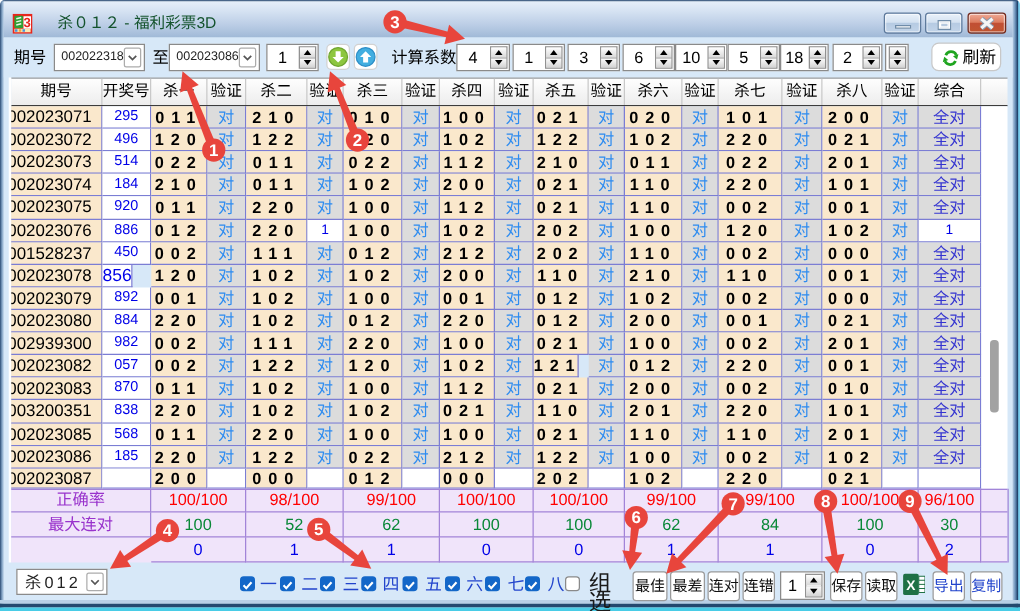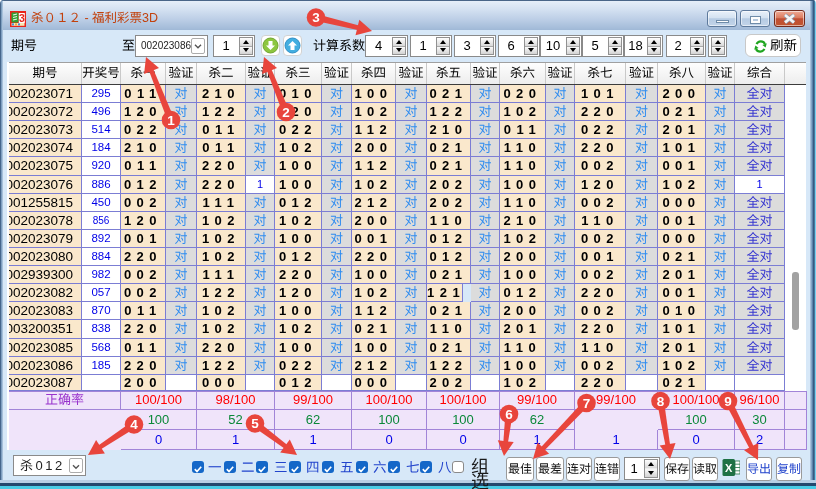--- a/index.html
+++ b/index.html
@@ -15,36 +15,42 @@
       <rect x="0" y="0" width="16" height="16" fill="#E8251C"></rect>
       <rect x="1.5" y="1.5" width="7" height="10" rx="1" fill="#2FA033"></rect>
       <path d="M3 4 L7 3 M3 6.5 L7 5.5 M3 9 L7 8" stroke="#E9F5E9" stroke-width="1.1"></path>
       <rect x="8.8" y="2" width="6" height="10" fill="#FFFFFF"></rect>
       <text x="11.8" y="10.5" font-size="10.5" font-weight="bold" fill="#E8251C" text-anchor="middle" font-family="Liberation Sans">3</text>
       <rect x="1.5" y="12" width="13" height="2.8" fill="#F8E9B5"></rect>
       <rect x="2" y="12.4" width="2" height="2" fill="#4A90D9"></rect>
       <rect x="5" y="12.4" width="2" height="2" fill="#F2A83C"></rect>
       <rect x="8" y="12.4" width="2" height="2" fill="#4A90D9"></rect>
     </svg>
-<div style="position:absolute;left:31px;top:10px;width:260px;height:16px;font-size:12.5px;color:#c2410c;line-height:16px;">杀０１２ - 福利彩票3D</div>
+<div style="position:absolute;left:46px;top:10px;width:260px;height:16px;font-size:12.5px;color:#14532d;line-height:16px;">杀０１２ - 福利彩票3D</div>
 <div style="position:absolute;left:707px;top:10px;width:30px;height:17px;background:linear-gradient(180deg,#E9F1FA 0%,#D4E2F1 45%,#B6CBE3 52%,#C2D4E9 100%);border:1px solid #5E7A9C;border-radius:3px;box-shadow:inset 0 0 0 1px rgba(255,255,255,.55);">
       <div style="position:absolute;left:50%;top:9px;width:13px;height:3px;margin-left:-6.5px;background:#FDFDFD;border:1px solid #6F8CA9;"></div>
     </div>
 <div style="position:absolute;left:740px;top:10px;width:30px;height:17px;background:linear-gradient(180deg,#E9F1FA 0%,#D4E2F1 45%,#B6CBE3 52%,#C2D4E9 100%);border:1px solid #5E7A9C;border-radius:3px;box-shadow:inset 0 0 0 1px rgba(255,255,255,.55);">
       <div style="position:absolute;left:50%;top:4.5px;width:11px;height:8px;margin-left:-5.5px;background:#FDFDFD;border:1px solid #6F8CA9;"></div>
       <div style="position:absolute;left:50%;top:6.5px;width:7px;height:4px;margin-left:-3.5px;background:#B6C9DE;border:1px solid #FDFDFD;"></div>
     </div>
 <div style="position:absolute;left:774px;top:10px;width:31px;height:17px;background:linear-gradient(180deg,#F0AB97 0%,#DC7C5F 45%,#C14F34 52%,#C0552F 100%);border:1px solid #732B1D;border-radius:3px;box-shadow:inset 0 0 0 1px rgba(255,255,255,.55);">
       <svg width="29" height="15" style="position:absolute;left:0;top:0;">
         <path d="M10 4 L19 11.5 M19 4 L10 11.5" stroke="#8A9BB0" stroke-width="4.2" stroke-linecap="butt"></path>
         <path d="M10 4 L19 11.5 M19 4 L10 11.5" stroke="#F5F5F5" stroke-width="2.6" stroke-linecap="butt"></path>
       </svg>
     </div>
 <div style="position:absolute;left:3px;top:30px;width:807px;height:32px;background:#D7E8F8;"></div>
 <div style="position:absolute;left:11px;top:38px;width:200px;height:16px;font-size:13px;color:#000;line-height:16px;letter-spacing:0;white-space:nowrap;width:auto;">期号</div>
+<div style="position:absolute;left:43px;top:35px;width:73px;height:22px;background:#FFF;border:1px solid #8A8A8A;">
+      <div style="position:absolute;left:5px;top:0;line-height:20px;font-size:10px;color:#222;">002022318</div>
+      <div style="position:absolute;right:2px;top:2px;bottom:2px;width:14px;background:#FFF;border:1px solid #ACACAC;border-radius:2px;"><svg width="100%" height="100%" viewBox="0 0 14 15" preserveAspectRatio="xMidYMid meet">
+          <path d="M3.5 6 L7 9.5 L10.5 6" fill="none" stroke="#555" stroke-width="1.6"></path>
+        </svg></div>
+    </div>
 <div style="position:absolute;left:122px;top:38px;width:200px;height:16px;font-size:13px;color:#000;line-height:16px;letter-spacing:0;white-space:nowrap;width:auto;">至</div>
 <div style="position:absolute;left:135px;top:35px;width:73px;height:22px;background:#FFF;border:1px solid #8A8A8A;">
       <div style="position:absolute;left:5px;top:0;line-height:20px;font-size:10px;color:#222;">002023086</div>
       <div style="position:absolute;right:2px;top:2px;bottom:2px;width:14px;background:#FFF;border:1px solid #ACACAC;border-radius:2px;"><svg width="100%" height="100%" viewBox="0 0 14 15" preserveAspectRatio="xMidYMid meet">
           <path d="M3.5 6 L7 9.5 L10.5 6" fill="none" stroke="#555" stroke-width="1.6"></path>
         </svg></div>
     </div>
 <div style="position:absolute;left:213px;top:35px;width:42px;height:22px;background:#FFF;border:1px solid #8A8A8A;">
       <div style="position:absolute;left:0;right:16px;top:0;bottom:0;text-align:center;line-height:20px;font-size:13px;color:#000;">1</div>
       <div style="position:absolute;right:1px;top:1px;bottom:1px;width:14px;border:1px solid #919191;background:#EEE;">
@@ -314,41 +320,41 @@
 <div style="position:absolute;left:396px;top:175.55px;width:31px;height:18.11px;background:#DCDCDC;border-right:1px solid #7B7DD4;border-bottom:1px solid #7B7DD4;text-align:center;font-size:13px;color:#2E8CF0;line-height:17.11px;">对</div>
 <div style="position:absolute;left:427px;top:175.55px;width:44px;height:18.11px;background:#FAE8CC;border-right:1px solid #7B7DD4;border-bottom:1px solid #7B7DD4;text-align:center;font-size:13px;font-weight:700;letter-spacing:5.5px;color:#000;line-height:17.11px;">202</div>
 <div style="position:absolute;left:471px;top:175.55px;width:29px;height:18.11px;background:#DCDCDC;border-right:1px solid #7B7DD4;border-bottom:1px solid #7B7DD4;text-align:center;font-size:13px;color:#2E8CF0;line-height:17.11px;">对</div>
 <div style="position:absolute;left:500px;top:175.55px;width:46px;height:18.11px;background:#FAE8CC;border-right:1px solid #7B7DD4;border-bottom:1px solid #7B7DD4;text-align:center;font-size:13px;font-weight:700;letter-spacing:5.5px;color:#000;line-height:17.11px;">100</div>
 <div style="position:absolute;left:546px;top:175.55px;width:29px;height:18.11px;background:#DCDCDC;border-right:1px solid #7B7DD4;border-bottom:1px solid #7B7DD4;text-align:center;font-size:13px;color:#2E8CF0;line-height:17.11px;">对</div>
 <div style="position:absolute;left:575px;top:175.55px;width:51px;height:18.11px;background:#FAE8CC;border-right:1px solid #7B7DD4;border-bottom:1px solid #7B7DD4;text-align:center;font-size:13px;font-weight:700;letter-spacing:5.5px;color:#000;line-height:17.11px;">120</div>
 <div style="position:absolute;left:626px;top:175.55px;width:32px;height:18.11px;background:#DCDCDC;border-right:1px solid #7B7DD4;border-bottom:1px solid #7B7DD4;text-align:center;font-size:13px;color:#2E8CF0;line-height:17.11px;">对</div>
 <div style="position:absolute;left:658px;top:175.55px;width:48px;height:18.11px;background:#FAE8CC;border-right:1px solid #7B7DD4;border-bottom:1px solid #7B7DD4;text-align:center;font-size:13px;font-weight:700;letter-spacing:5.5px;color:#000;line-height:17.11px;">102</div>
 <div style="position:absolute;left:706px;top:175.55px;width:29px;height:18.11px;background:#DCDCDC;border-right:1px solid #7B7DD4;border-bottom:1px solid #7B7DD4;text-align:center;font-size:13px;color:#2E8CF0;line-height:17.11px;">对</div>
 <div style="position:absolute;left:735px;top:175.55px;width:50px;height:18.11px;background:#FFF;border-right:1px solid #7B7DD4;border-bottom:1px solid #7B7DD4;text-align:center;font-size:11px;color:#0000E8;line-height:17.11px;">1</div>
-<div style="position:absolute;left:9px;top:193.66px;width:73px;height:18.11px;background:#FAE8CC;border-right:1px solid #7B7DD4;border-bottom:1px solid #7B7DD4;direction:rtl;text-align:right;padding-right:8px;font-size:13.5px;color:#000;line-height:17.11px;overflow:hidden;white-space:nowrap;">001255815</div>
+<div style="position:absolute;left:9px;top:193.66px;width:73px;height:18.11px;background:#FAE8CC;border-right:1px solid #7B7DD4;border-bottom:1px solid #7B7DD4;direction:rtl;text-align:right;padding-right:8px;font-size:13.5px;color:#000;line-height:17.11px;overflow:hidden;white-space:nowrap;">001528237</div>
 <div style="position:absolute;left:82px;top:193.66px;width:39px;height:18.11px;background:#FFF;border-right:1px solid #7B7DD4;border-bottom:1px solid #7B7DD4;text-align:center;font-size:11.5px;color:#0000E8;line-height:17.11px;">450</div>
 <div style="position:absolute;left:121px;top:193.66px;width:45px;height:18.11px;background:#FAE8CC;border-right:1px solid #7B7DD4;border-bottom:1px solid #7B7DD4;text-align:center;font-size:13px;font-weight:700;letter-spacing:5.5px;color:#000;line-height:17.11px;">002</div>
 <div style="position:absolute;left:166px;top:193.66px;width:31px;height:18.11px;background:#DCDCDC;border-right:1px solid #7B7DD4;border-bottom:1px solid #7B7DD4;text-align:center;font-size:13px;color:#2E8CF0;line-height:17.11px;">对</div>
 <div style="position:absolute;left:197px;top:193.66px;width:49px;height:18.11px;background:#FAE8CC;border-right:1px solid #7B7DD4;border-bottom:1px solid #7B7DD4;text-align:center;font-size:13px;font-weight:700;letter-spacing:5.5px;color:#000;line-height:17.11px;">111</div>
 <div style="position:absolute;left:246px;top:193.66px;width:29px;height:18.11px;background:#DCDCDC;border-right:1px solid #7B7DD4;border-bottom:1px solid #7B7DD4;text-align:center;font-size:13px;color:#2E8CF0;line-height:17.11px;">对</div>
 <div style="position:absolute;left:275px;top:193.66px;width:47px;height:18.11px;background:#FAE8CC;border-right:1px solid #7B7DD4;border-bottom:1px solid #7B7DD4;text-align:center;font-size:13px;font-weight:700;letter-spacing:5.5px;color:#000;line-height:17.11px;">012</div>
 <div style="position:absolute;left:322px;top:193.66px;width:30px;height:18.11px;background:#DCDCDC;border-right:1px solid #7B7DD4;border-bottom:1px solid #7B7DD4;text-align:center;font-size:13px;color:#2E8CF0;line-height:17.11px;">对</div>
 <div style="position:absolute;left:352px;top:193.66px;width:44px;height:18.11px;background:#FAE8CC;border-right:1px solid #7B7DD4;border-bottom:1px solid #7B7DD4;text-align:center;font-size:13px;font-weight:700;letter-spacing:5.5px;color:#000;line-height:17.11px;">212</div>
 <div style="position:absolute;left:396px;top:193.66px;width:31px;height:18.11px;background:#DCDCDC;border-right:1px solid #7B7DD4;border-bottom:1px solid #7B7DD4;text-align:center;font-size:13px;color:#2E8CF0;line-height:17.11px;">对</div>
 <div style="position:absolute;left:427px;top:193.66px;width:44px;height:18.11px;background:#FAE8CC;border-right:1px solid #7B7DD4;border-bottom:1px solid #7B7DD4;text-align:center;font-size:13px;font-weight:700;letter-spacing:5.5px;color:#000;line-height:17.11px;">202</div>
 <div style="position:absolute;left:471px;top:193.66px;width:29px;height:18.11px;background:#DCDCDC;border-right:1px solid #7B7DD4;border-bottom:1px solid #7B7DD4;text-align:center;font-size:13px;color:#2E8CF0;line-height:17.11px;">对</div>
 <div style="position:absolute;left:500px;top:193.66px;width:46px;height:18.11px;background:#FAE8CC;border-right:1px solid #7B7DD4;border-bottom:1px solid #7B7DD4;text-align:center;font-size:13px;font-weight:700;letter-spacing:5.5px;color:#000;line-height:17.11px;">110</div>
 <div style="position:absolute;left:546px;top:193.66px;width:29px;height:18.11px;background:#DCDCDC;border-right:1px solid #7B7DD4;border-bottom:1px solid #7B7DD4;text-align:center;font-size:13px;color:#2E8CF0;line-height:17.11px;">对</div>
 <div style="position:absolute;left:575px;top:193.66px;width:51px;height:18.11px;background:#FAE8CC;border-right:1px solid #7B7DD4;border-bottom:1px solid #7B7DD4;text-align:center;font-size:13px;font-weight:700;letter-spacing:5.5px;color:#000;line-height:17.11px;">002</div>
 <div style="position:absolute;left:626px;top:193.66px;width:32px;height:18.11px;background:#DCDCDC;border-right:1px solid #7B7DD4;border-bottom:1px solid #7B7DD4;text-align:center;font-size:13px;color:#2E8CF0;line-height:17.11px;">对</div>
 <div style="position:absolute;left:658px;top:193.66px;width:48px;height:18.11px;background:#FAE8CC;border-right:1px solid #7B7DD4;border-bottom:1px solid #7B7DD4;text-align:center;font-size:13px;font-weight:700;letter-spacing:5.5px;color:#000;line-height:17.11px;">000</div>
 <div style="position:absolute;left:706px;top:193.66px;width:29px;height:18.11px;background:#DCDCDC;border-right:1px solid #7B7DD4;border-bottom:1px solid #7B7DD4;text-align:center;font-size:13px;color:#2E8CF0;line-height:17.11px;">对</div>
 <div style="position:absolute;left:735px;top:193.66px;width:50px;height:18.11px;background:#DCDCDC;border-right:1px solid #7B7DD4;border-bottom:1px solid #7B7DD4;text-align:center;font-size:13px;color:#3535D0;line-height:17.11px;">全对</div>
 <div style="position:absolute;left:9px;top:211.77px;width:73px;height:18.11px;background:#FAE8CC;border-right:1px solid #7B7DD4;border-bottom:1px solid #7B7DD4;direction:rtl;text-align:right;padding-right:8px;font-size:13.5px;color:#000;line-height:17.11px;overflow:hidden;white-space:nowrap;">002023078</div>
-<div style="position:absolute;left:82px;top:211.77px;width:39px;height:18.11px;background:#FFF;border-right:1px solid #7B7DD4;border-bottom:1px solid #7B7DD4;text-align:center;font-size:10px;color:#0000E8;line-height:17.11px;">856</div>
+<div style="position:absolute;left:82px;top:211.77px;width:24px;height:18.11px;background:#FFF;border-right:1px solid #7B7DD4;border-bottom:1px solid #7B7DD4;text-align:center;font-size:14px;color:#0000E8;line-height:17.11px;">856</div>
 <div style="position:absolute;left:121px;top:211.77px;width:45px;height:18.11px;background:#FAE8CC;border-right:1px solid #7B7DD4;border-bottom:1px solid #7B7DD4;text-align:center;font-size:13px;font-weight:700;letter-spacing:5.5px;color:#000;line-height:17.11px;">120</div>
 <div style="position:absolute;left:166px;top:211.77px;width:31px;height:18.11px;background:#DCDCDC;border-right:1px solid #7B7DD4;border-bottom:1px solid #7B7DD4;text-align:center;font-size:13px;color:#2E8CF0;line-height:17.11px;">对</div>
 <div style="position:absolute;left:197px;top:211.77px;width:49px;height:18.11px;background:#FAE8CC;border-right:1px solid #7B7DD4;border-bottom:1px solid #7B7DD4;text-align:center;font-size:13px;font-weight:700;letter-spacing:5.5px;color:#000;line-height:17.11px;">102</div>
 <div style="position:absolute;left:246px;top:211.77px;width:29px;height:18.11px;background:#DCDCDC;border-right:1px solid #7B7DD4;border-bottom:1px solid #7B7DD4;text-align:center;font-size:13px;color:#2E8CF0;line-height:17.11px;">对</div>
 <div style="position:absolute;left:275px;top:211.77px;width:47px;height:18.11px;background:#FAE8CC;border-right:1px solid #7B7DD4;border-bottom:1px solid #7B7DD4;text-align:center;font-size:13px;font-weight:700;letter-spacing:5.5px;color:#000;line-height:17.11px;">102</div>
 <div style="position:absolute;left:322px;top:211.77px;width:30px;height:18.11px;background:#DCDCDC;border-right:1px solid #7B7DD4;border-bottom:1px solid #7B7DD4;text-align:center;font-size:13px;color:#2E8CF0;line-height:17.11px;">对</div>
 <div style="position:absolute;left:352px;top:211.77px;width:44px;height:18.11px;background:#FAE8CC;border-right:1px solid #7B7DD4;border-bottom:1px solid #7B7DD4;text-align:center;font-size:13px;font-weight:700;letter-spacing:5.5px;color:#000;line-height:17.11px;">200</div>
 <div style="position:absolute;left:396px;top:211.77px;width:31px;height:18.11px;background:#DCDCDC;border-right:1px solid #7B7DD4;border-bottom:1px solid #7B7DD4;text-align:center;font-size:13px;color:#2E8CF0;line-height:17.11px;">对</div>
 <div style="position:absolute;left:427px;top:211.77px;width:44px;height:18.11px;background:#FAE8CC;border-right:1px solid #7B7DD4;border-bottom:1px solid #7B7DD4;text-align:center;font-size:13px;font-weight:700;letter-spacing:5.5px;color:#000;line-height:17.11px;">110</div>
 <div style="position:absolute;left:471px;top:211.77px;width:29px;height:18.11px;background:#DCDCDC;border-right:1px solid #7B7DD4;border-bottom:1px solid #7B7DD4;text-align:center;font-size:13px;color:#2E8CF0;line-height:17.11px;">对</div>
@@ -538,26 +544,28 @@
 <div style="position:absolute;left:121px;top:391px;width:76px;height:19px;border-right:1px solid #A284D8;border-bottom:1px solid #A284D8;text-align:center;line-height:18px;font-size:13px;color:#FF0000;">100/100</div>
 <div style="position:absolute;left:197px;top:391px;width:78px;height:19px;border-right:1px solid #A284D8;border-bottom:1px solid #A284D8;text-align:center;line-height:18px;font-size:13px;color:#FF0000;">98/100</div>
 <div style="position:absolute;left:275px;top:391px;width:77px;height:19px;border-right:1px solid #A284D8;border-bottom:1px solid #A284D8;text-align:center;line-height:18px;font-size:13px;color:#FF0000;">99/100</div>
 <div style="position:absolute;left:352px;top:391px;width:75px;height:19px;border-right:1px solid #A284D8;border-bottom:1px solid #A284D8;text-align:center;line-height:18px;font-size:13px;color:#FF0000;">100/100</div>
 <div style="position:absolute;left:427px;top:391px;width:73px;height:19px;border-right:1px solid #A284D8;border-bottom:1px solid #A284D8;text-align:center;line-height:18px;font-size:13px;color:#FF0000;">100/100</div>
 <div style="position:absolute;left:500px;top:391px;width:75px;height:19px;border-right:1px solid #A284D8;border-bottom:1px solid #A284D8;text-align:center;line-height:18px;font-size:13px;color:#FF0000;">99/100</div>
 <div style="position:absolute;left:575px;top:391px;width:83px;height:19px;border-right:1px solid #A284D8;border-bottom:1px solid #A284D8;text-align:center;line-height:18px;font-size:13px;color:#FF0000;">99/100</div>
 <div style="position:absolute;left:658px;top:391px;width:77px;height:19px;border-right:1px solid #A284D8;border-bottom:1px solid #A284D8;text-align:center;line-height:18px;font-size:13px;color:#FF0000;">100/100</div>
 <div style="position:absolute;left:735px;top:391px;width:50px;height:19px;border-right:1px solid #A284D8;border-bottom:1px solid #A284D8;text-align:center;line-height:18px;font-size:13px;color:#FF0000;">96/100</div>
 <div style="position:absolute;left:785px;top:391px;width:21px;height:19px;border-bottom:1px solid #A284D8;"></div>
+<div style="position:absolute;left:9px;top:410px;width:112px;height:20px;border-right:1px solid #A284D8;border-bottom:1px solid #A284D8;text-align:center;line-height:19px;font-size:13px;color:#9933CC;">最大连对</div>
 <div style="position:absolute;left:121px;top:410px;width:76px;height:20px;border-right:1px solid #A284D8;border-bottom:1px solid #A284D8;text-align:center;line-height:19px;font-size:13px;color:#0A8838;">100</div>
 <div style="position:absolute;left:197px;top:410px;width:78px;height:20px;border-right:1px solid #A284D8;border-bottom:1px solid #A284D8;text-align:center;line-height:19px;font-size:13px;color:#0A8838;">52</div>
 <div style="position:absolute;left:275px;top:410px;width:77px;height:20px;border-right:1px solid #A284D8;border-bottom:1px solid #A284D8;text-align:center;line-height:19px;font-size:13px;color:#0A8838;">62</div>
 <div style="position:absolute;left:352px;top:410px;width:75px;height:20px;border-right:1px solid #A284D8;border-bottom:1px solid #A284D8;text-align:center;line-height:19px;font-size:13px;color:#0A8838;">100</div>
 <div style="position:absolute;left:427px;top:410px;width:73px;height:20px;border-right:1px solid #A284D8;border-bottom:1px solid #A284D8;text-align:center;line-height:19px;font-size:13px;color:#0A8838;">100</div>
 <div style="position:absolute;left:500px;top:410px;width:75px;height:20px;border-right:1px solid #A284D8;border-bottom:1px solid #A284D8;text-align:center;line-height:19px;font-size:13px;color:#0A8838;">62</div>
+<div style="position:absolute;left:575px;top:410px;width:83px;height:20px;border-right:1px solid #A284D8;border-bottom:1px solid #A284D8;text-align:center;line-height:19px;font-size:13px;color:#0A8838;">84</div>
 <div style="position:absolute;left:658px;top:410px;width:77px;height:20px;border-right:1px solid #A284D8;border-bottom:1px solid #A284D8;text-align:center;line-height:19px;font-size:13px;color:#0A8838;">100</div>
 <div style="position:absolute;left:735px;top:410px;width:50px;height:20px;border-right:1px solid #A284D8;border-bottom:1px solid #A284D8;text-align:center;line-height:19px;font-size:13px;color:#0A8838;">30</div>
 <div style="position:absolute;left:785px;top:410px;width:21px;height:20px;border-bottom:1px solid #A284D8;"></div>
 <div style="position:absolute;left:121px;top:430px;width:76px;height:20px;border-right:1px solid #A284D8;border-bottom:1px solid #A284D8;text-align:center;line-height:19px;font-size:13px;color:#0000E8;">0</div>
 <div style="position:absolute;left:197px;top:430px;width:78px;height:20px;border-right:1px solid #A284D8;border-bottom:1px solid #A284D8;text-align:center;line-height:19px;font-size:13px;color:#0000E8;">1</div>
 <div style="position:absolute;left:275px;top:430px;width:77px;height:20px;border-right:1px solid #A284D8;border-bottom:1px solid #A284D8;text-align:center;line-height:19px;font-size:13px;color:#0000E8;">1</div>
 <div style="position:absolute;left:352px;top:430px;width:75px;height:20px;border-right:1px solid #A284D8;border-bottom:1px solid #A284D8;text-align:center;line-height:19px;font-size:13px;color:#0000E8;">0</div>
 <div style="position:absolute;left:427px;top:430px;width:73px;height:20px;border-right:1px solid #A284D8;border-bottom:1px solid #A284D8;text-align:center;line-height:19px;font-size:13px;color:#0000E8;">0</div>
 <div style="position:absolute;left:500px;top:430px;width:75px;height:20px;border-right:1px solid #A284D8;border-bottom:1px solid #A284D8;text-align:center;line-height:19px;font-size:13px;color:#0000E8;">1</div>
 <div style="position:absolute;left:575px;top:430px;width:83px;height:20px;border-right:1px solid #A284D8;border-bottom:1px solid #A284D8;text-align:center;line-height:19px;font-size:13px;color:#0000E8;">1</div>

